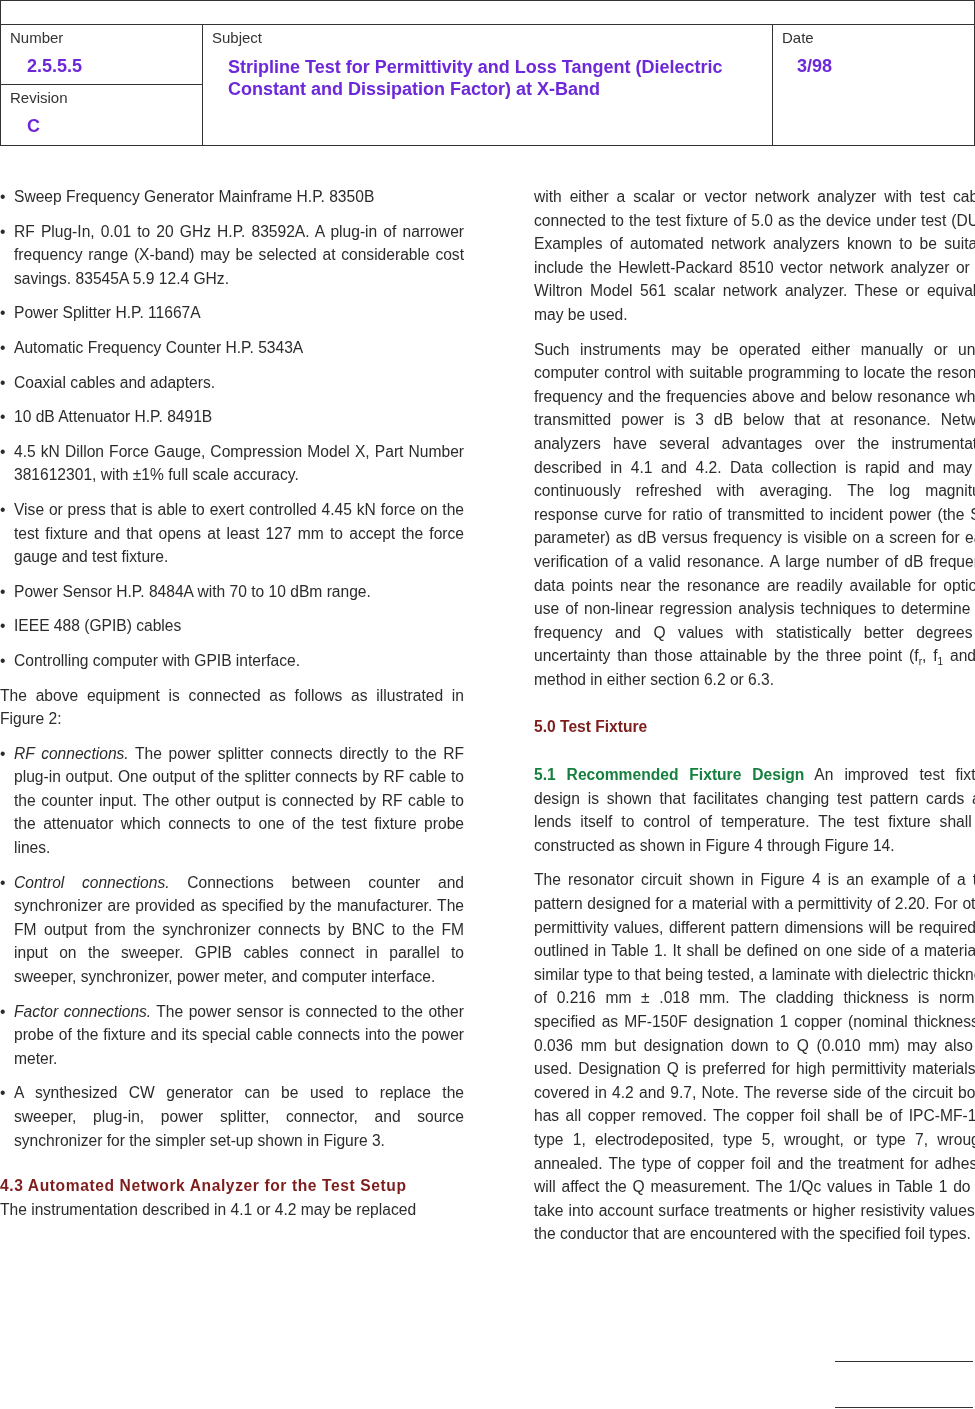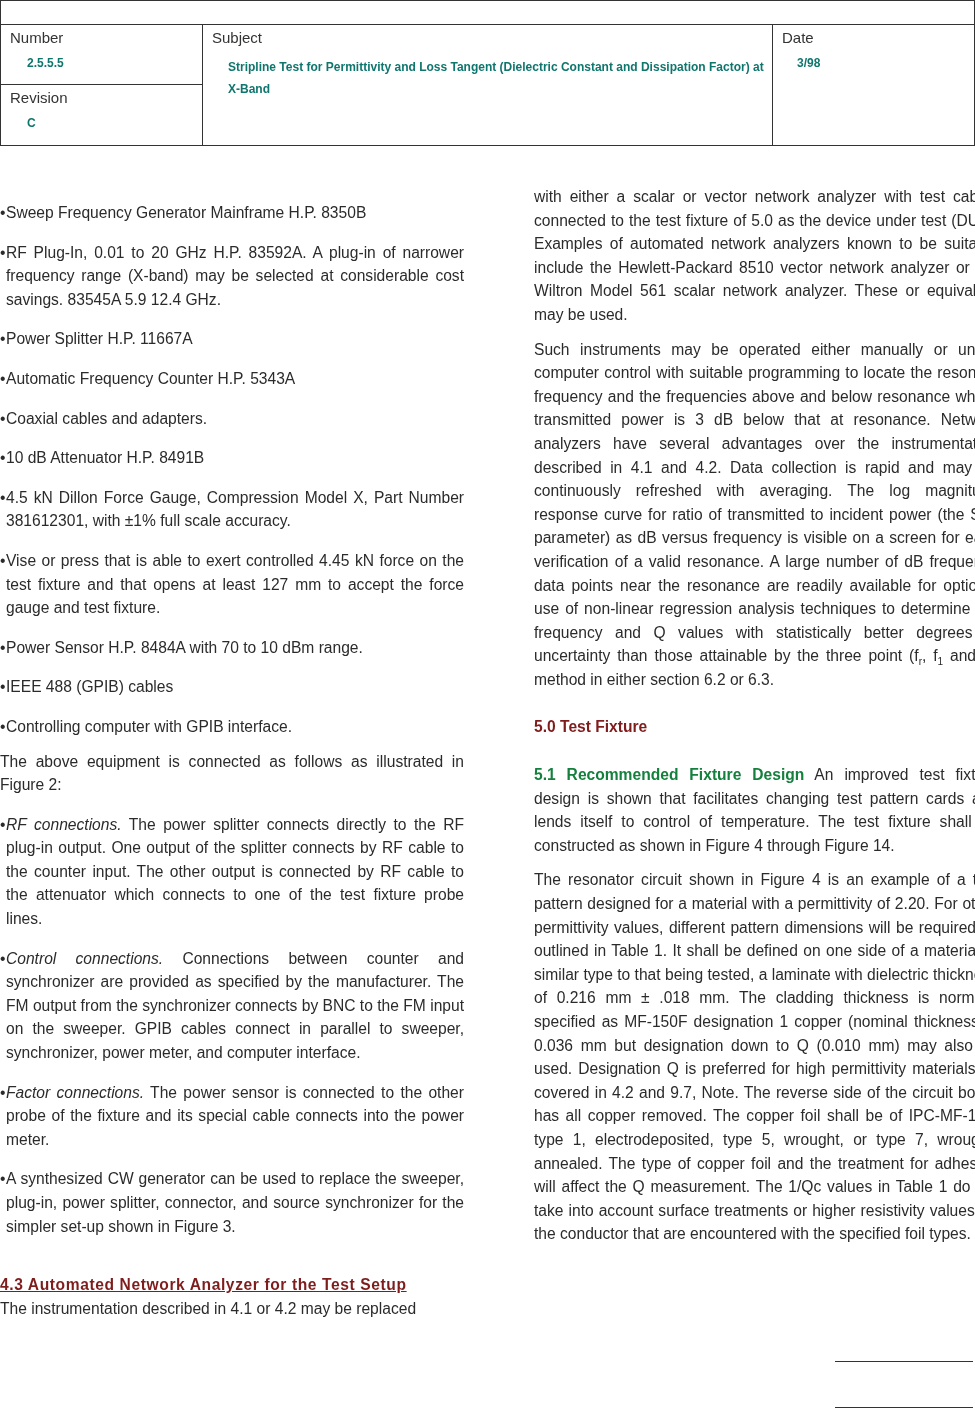--- a/index.html
+++ b/index.html
@@ -7,35 +7,35 @@
          font-family: "Liberation Sans", sans-serif; color: #2a2a2a; }
   .hdr { position: absolute; left: 0; top: 0; width: 973px; height: 144px;
          border: 1px solid #333; box-sizing: content-box; }
   .hdr .toprow { position: absolute; left: 0; top: 0; width: 973px; height: 23px; border-bottom: 1px solid #333; }
   .hdr .cell { position: absolute; box-sizing: border-box; }
   .c-number { left: 0; top: 24px; width: 202px; height: 60px; border-right: 1px solid #333; border-bottom: 1px solid #333; }
   .c-rev { left: 0; top: 84px; width: 202px; height: 60px; border-right: 1px solid #333; }
   .c-subject { left: 202px; top: 24px; width: 570px; height: 120px; border-right: 1px solid #333; }
   .c-date { left: 772px; top: 24px; width: 201px; height: 120px; }
   .lbl { position: absolute; left: 9px; top: 4px; font-size: 15px; color: #333; font-weight: normal; text-align: center; }
-  .val { position: absolute; font-weight: bold; font-size: 12px; color: #0f766e; }
+  .val { position: absolute; font-weight: bold; font-size: 18px; color: #6d28d9; }
   .c-number .val { left: 26px; top: 31px; }
   .c-rev .val { left: 26px; top: 31px; }
   .c-date .val { left: 24px; top: 31px; }
   .c-subject .val { left: 25px; top: 31px; width: 540px; line-height: 22px; }
 
   .col { position: absolute; top: 185px; width: 464px; font-size: 15.6px; line-height: 23.6px; color: #2b2b2b; }
   .col.left { left: 0; }
   .col.right { left: 518px; margin-left: 16px; }
   .col p { margin: 0 0 11px 0; text-align: justify; }
-  .bullet { position: relative; padding-left: 6px; margin: 16px 0 11px 0; text-align: justify; }
+  .bullet { position: relative; padding-left: 14px; margin: 0 0 11px 0; text-align: justify; }
   .bullet::before { content: "\2022"; position: absolute; left: 0; top: 0; }
   .bullet .it { font-style: italic; }
   h3 { font-size: 15.6px; font-weight: bold; margin: 0; color: #7f1d1d; }
-  .h43 { text-align: justify; letter-spacing: 0.6px; margin-top: 35px; margin-bottom: 0; text-decoration: underline; }
+  .h43 { text-align: justify; letter-spacing: 0.6px; margin-top: 22px; margin-bottom: 0; }
   .h50 { margin: 24px 0 24px 0; }
   .h51 { font-weight: bold; color: #15803d; }
   .rule { position: absolute; left: 835px; width: 138px; height: 0; border-top: 1px solid #333; }
   sub { font-size: 10px; line-height: 0; }
 </style>
 </head>
 <body>
 
 <div class="hdr">
   <div class="toprow"></div>

